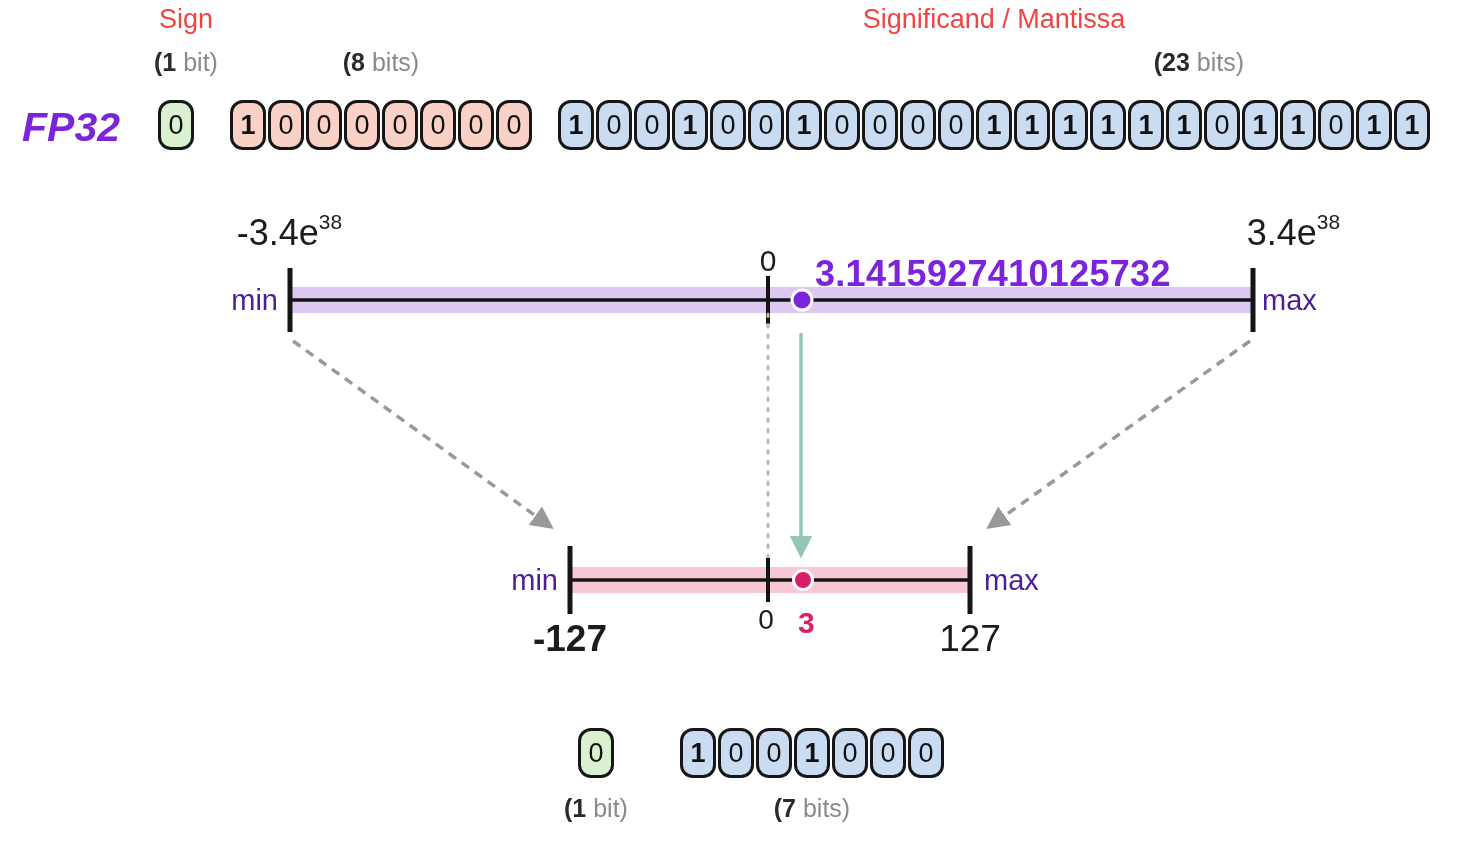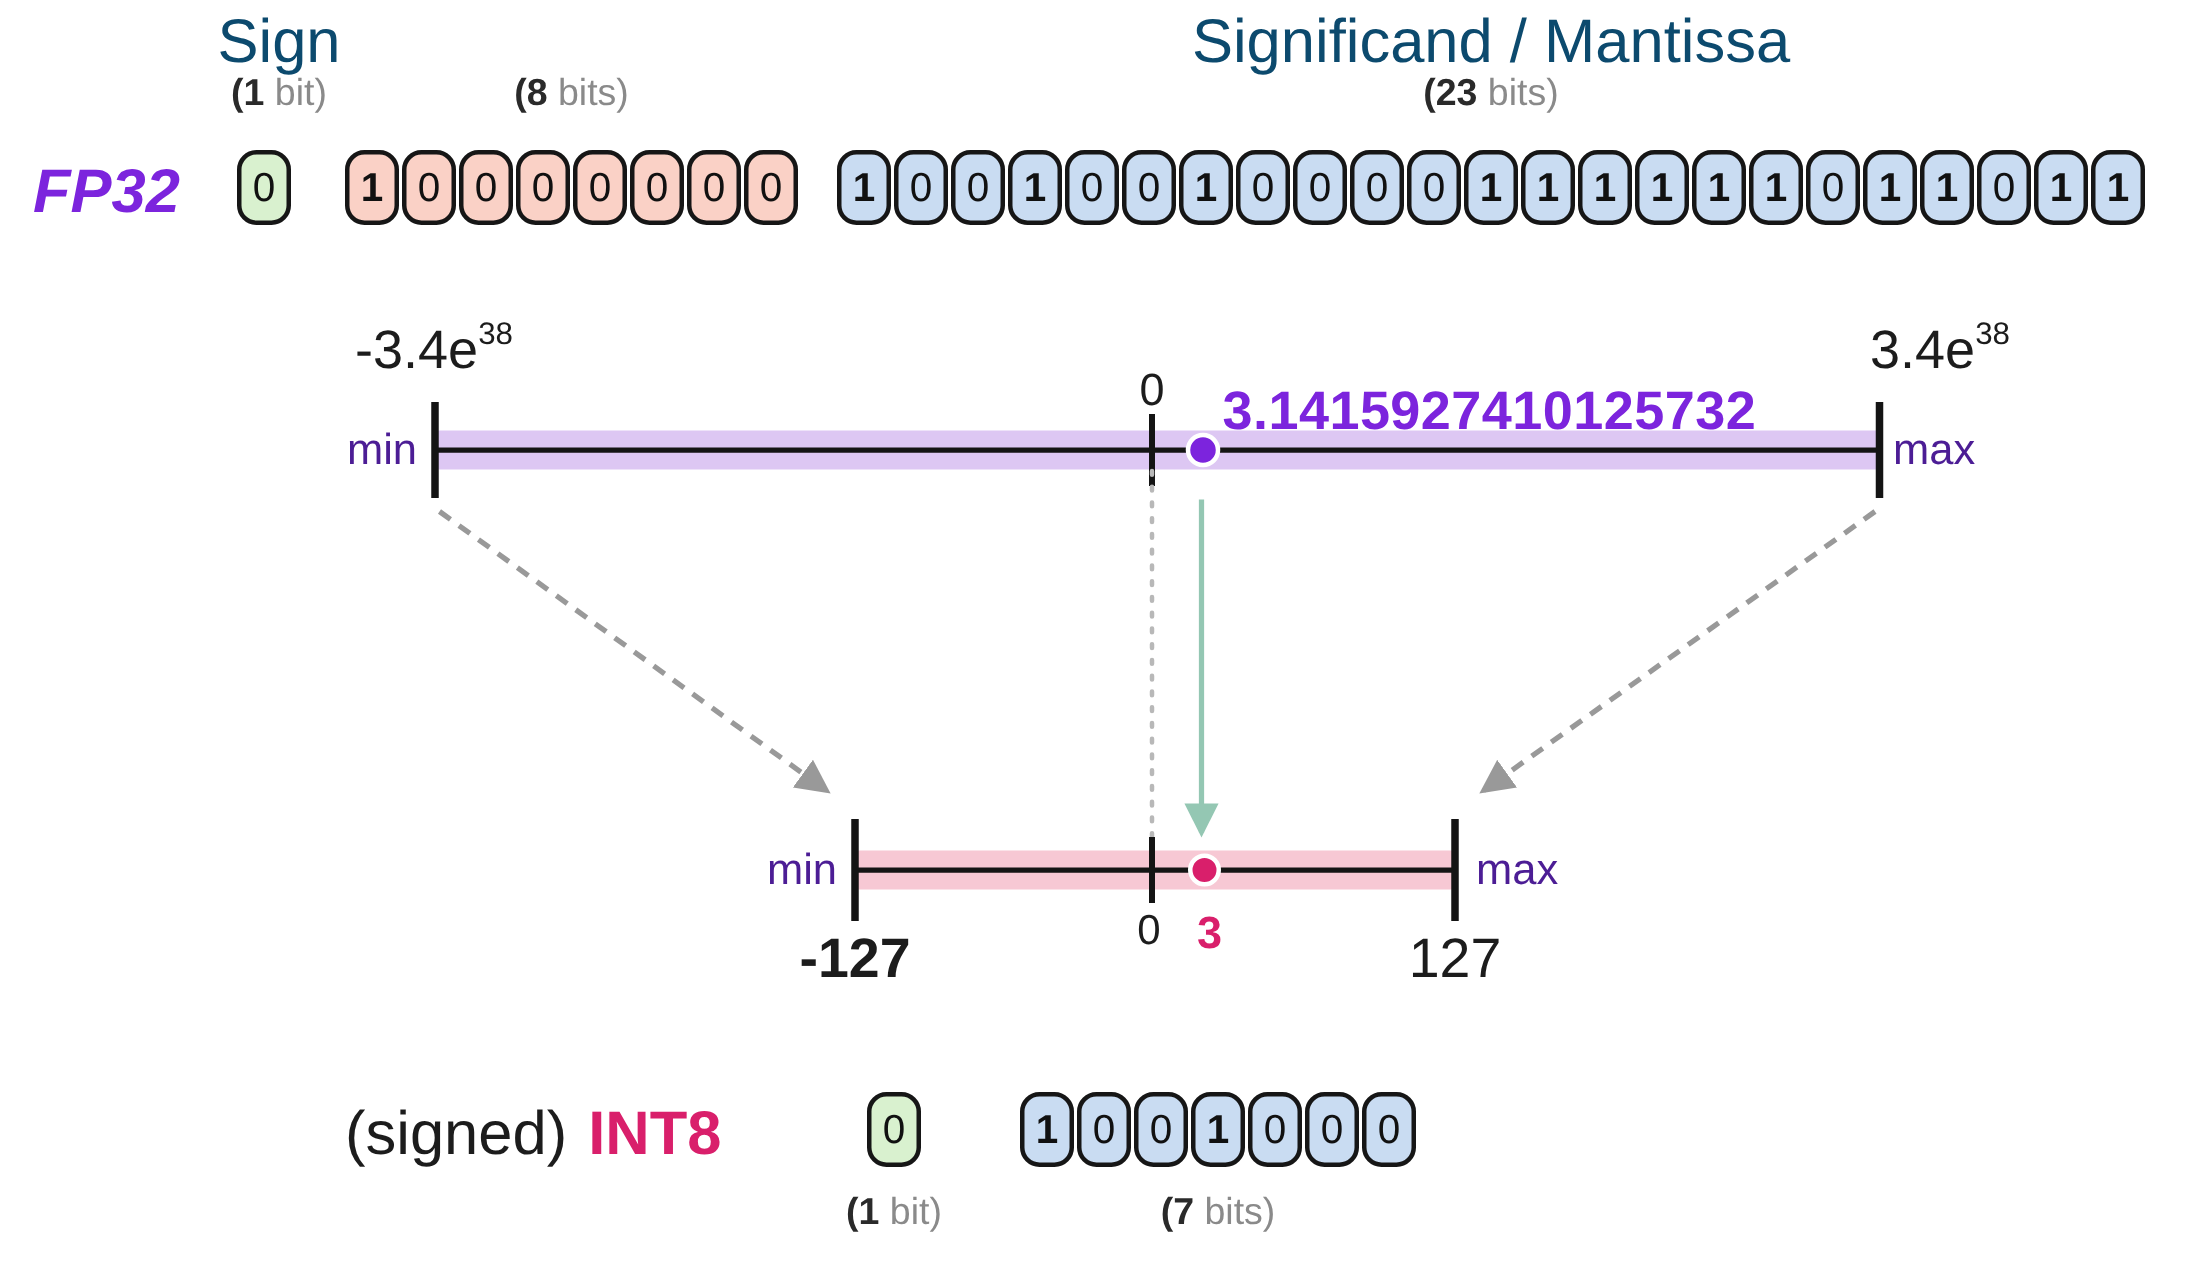--- a/index.html
+++ b/index.html
@@ -9,23 +9,23 @@
     height: 848px;
     background: #ffffff;
     font-family: "Liberation Sans", sans-serif;
     color: #161616;
     overflow: hidden;
   }
   
   .field-label {
     position: absolute;
     text-align: center;
-    font-size: 41px;
-    font-weight: 500;
-    color: #0c4a6e;
+    font-size: 27px;
+    font-weight: 500;
+    color: #ef4444;
   }
   .field-sub {
     position: absolute;
     text-align: center;
     font-size: 25px;
     color: #8a8a8a;
     font-weight: 400;
   }
   .field-sub .b { color: #2a2a2a; font-weight: 700; }
   
@@ -152,21 +152,21 @@
     <circle cx="802" cy="300" r="10" fill="#7c24dd" stroke="#ffffff" stroke-width="3"></circle>
     <circle cx="803" cy="580" r="9.5" fill="#d91f6b" stroke="#ffffff" stroke-width="3"></circle>
   </svg>
 
   <div class="field-label" style="left:126px; top:4px; width:120px;">Sign</div>
   <div class="field-sub" style="left:126px; top:48px; width:120px;"><span class="b">(</span><span class="b">1</span><span> bit)</span></div>
 
   <div class="field-sub" style="left:281px; top:48px; width:200px;"><span class="b">(</span><span class="b">8</span><span> bits)</span></div>
 
   <div class="field-label" style="left:744px; top:4px; width:500px;">Significand / Mantissa</div>
-  <div class="field-sub" style="left:744px; top:48px; width:500px;"><span class="b">(</span><span class="b">23</span><span> bits)</span></div>
+  <div class="field-sub" style="left:744px; top:48px; width:500px;text-align:right;"><span class="b">(</span><span class="b">23</span><span> bits)</span></div>
 
   <div class="fp32-title">FP32</div>
   <div class="bits green" style="left:158px; top:100px;">
       <span class="bit zero">0</span>
     </div>
   <div class="bits salmon" style="left:230px; top:100px;">
       <span class="bit one">1</span>
       <span class="bit zero">0</span>
       <span class="bit zero">0</span>
       <span class="bit zero">0</span>
@@ -208,24 +208,20 @@
   <div class="zero-label" style="left:751px; top:244px; width:34px;">0</div>
   <div class="point-value-top">3.1415927410125732</div>
 
   <div class="minmax" style="left:488px; top:564px; width:70px; text-align:right;">min</div>
   <div class="minmax" style="left:984px; top:564px;">max</div>
   <div class="big-num" style="left:510px; top:618px; width:120px;font-weight:bold;">-127</div>
   <div class="big-num" style="left:910px; top:618px; width:120px;">127</div>
   <div class="zero-label" style="left:749px; top:604px; width:34px; font-size:28px;">0</div>
   <div class="point-value-bottom">3</div>
 
-  <div class="int8-title-row">
-    <span class="int8-prefix">(signed)</span>
-    <span class="int8-name">INT8</span>
-  </div>
   <div class="bits green" style="left:578px; top:728px;">
       <span class="bit zero">0</span>
     </div>
   <div class="bits blue" style="left:680px; top:728px;">
       <span class="bit one">1</span>
       <span class="bit zero">0</span>
       <span class="bit zero">0</span>
       <span class="bit one">1</span>
       <span class="bit zero">0</span>
       <span class="bit zero">0</span>

